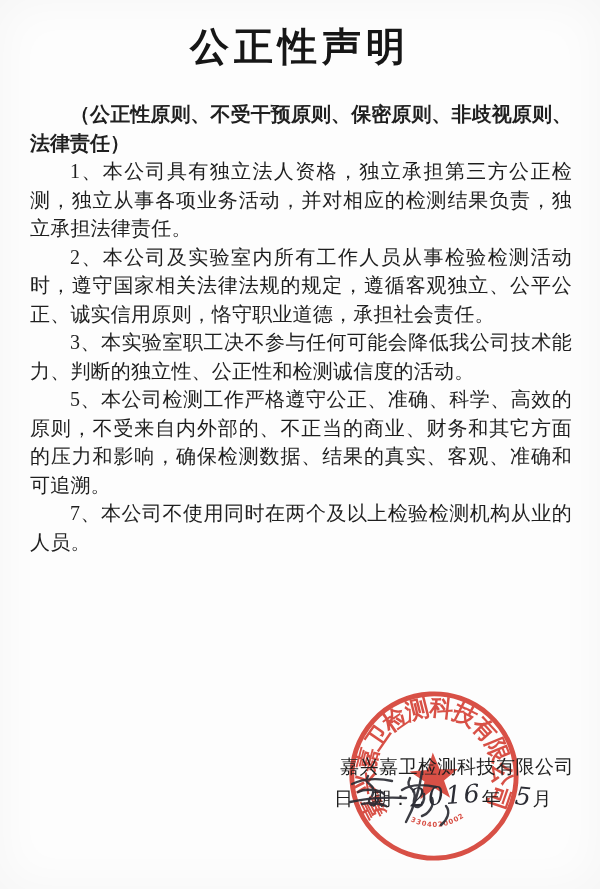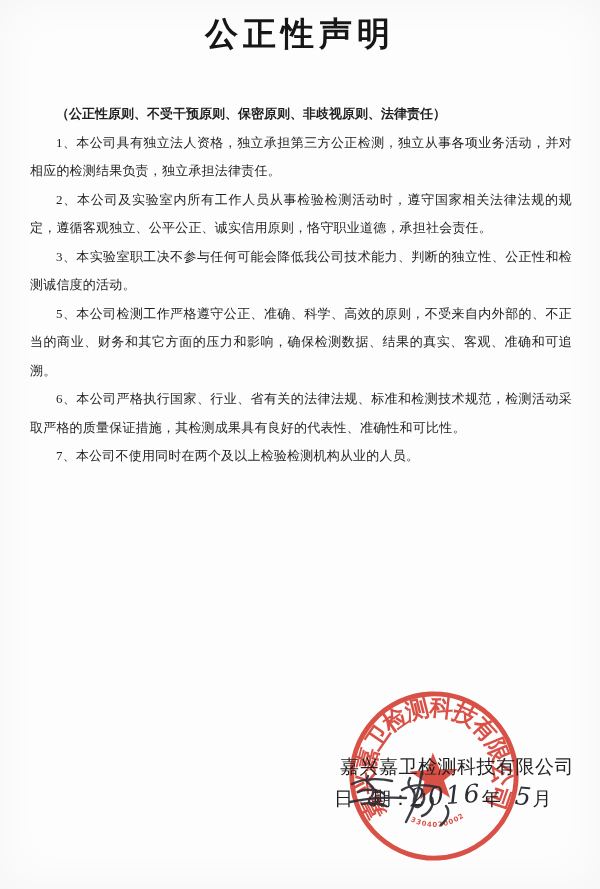--- a/index.html
+++ b/index.html
@@ -13,32 +13,32 @@
   .page {
     position: relative;
     width: 600px; height: 889px;
     background: #fdfdfd;
     box-shadow: inset 0 0 50px rgba(0,0,0,0.035);
     overflow: hidden;
   }
   .doc-title {
     position: absolute;
     top: 4px; left: 0; right: 0;
-    margin: 8px;
+    margin: 16px;
     text-align: center;
-    font-size: 33px;
+    font-size: 39px;
     font-weight: bold;
     letter-spacing: 5px;
     color: #161616;
   }
   .doc-body {
     position: absolute;
     top: 100px; left: 30px;
     width: 542px;
-    font-size: 13px;
+    font-size: 20px;
     line-height: 28.5px;
     text-align: justify;
     letter-spacing: 0.2px;
   }
   .doc-body p { margin: 0; text-indent: 2em; }
   .principles { font-weight: bold; letter-spacing: 0; }
   .signature-block {
     position: absolute;
     left: 334px; top: 752px;
     width: 250px;
@@ -95,21 +95,20 @@
 <div class="page">
 
   <h1 class="doc-title">公正性声明</h1>
 
   <div class="doc-body">
     <p class="principles">（公正性原则、不受干预原则、保密原则、非歧视原则、法律责任）</p>
     <p class="para">1、本公司具有独立法人资格，独立承担第三方公正检测，独立从事各项业务活动，并对相应的检测结果负责，独立承担法律责任。</p>
     <p class="para">2、本公司及实验室内所有工作人员从事检验检测活动时，遵守国家相关法律法规的规定，遵循客观独立、公平公正、诚实信用原则，恪守职业道德，承担社会责任。</p>
     <p class="para">3、本实验室职工决不参与任何可能会降低我公司技术能力、判断的独立性、公正性和检测诚信度的活动。</p>
     <p class="para">5、本公司检测工作严格遵守公正、准确、科学、高效的原则，不受来自内外部的、不正当的商业、财务和其它方面的压力和影响，确保检测数据、结果的真实、客观、准确和可追溯。</p>
-    <p class="para">6、本公司严格执行国家、行业、省有关的法律法规、标准和检测技术规范，检测活动采取严格的质量保证措施，其检测成果具有良好的代表性、准确性和可比性。</p>
     <p class="para">7、本公司不使用同时在两个及以上检验检测机构从业的人员。</p>
   </div>
 
   <div class="signature-block">
     <div class="sig-line company-line">嘉兴嘉卫检测科技有限公司</div>
     <div class="sig-line">
       <span>日　期：</span><span class="hand">2016</span><span>年</span><span class="hand hand-month">5</span><span>月</span>
     </div>
   </div>
 

